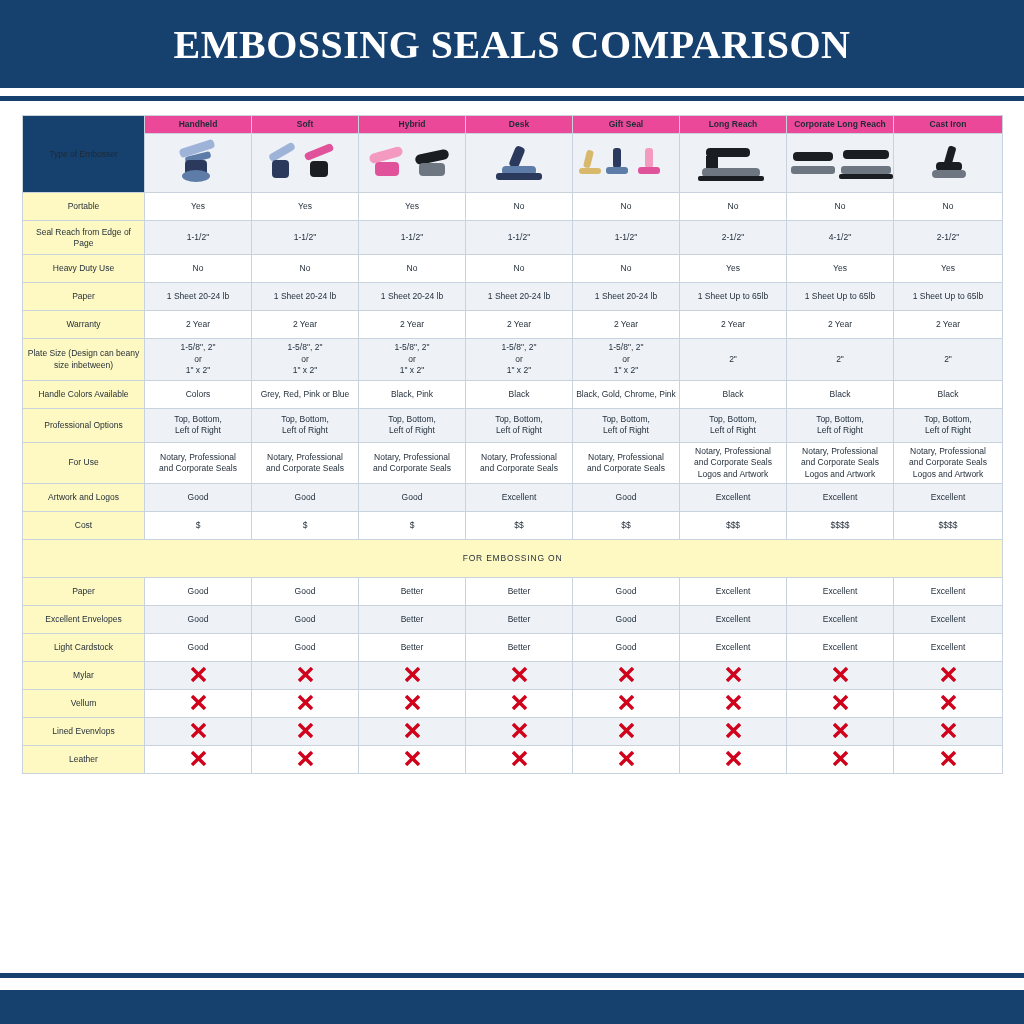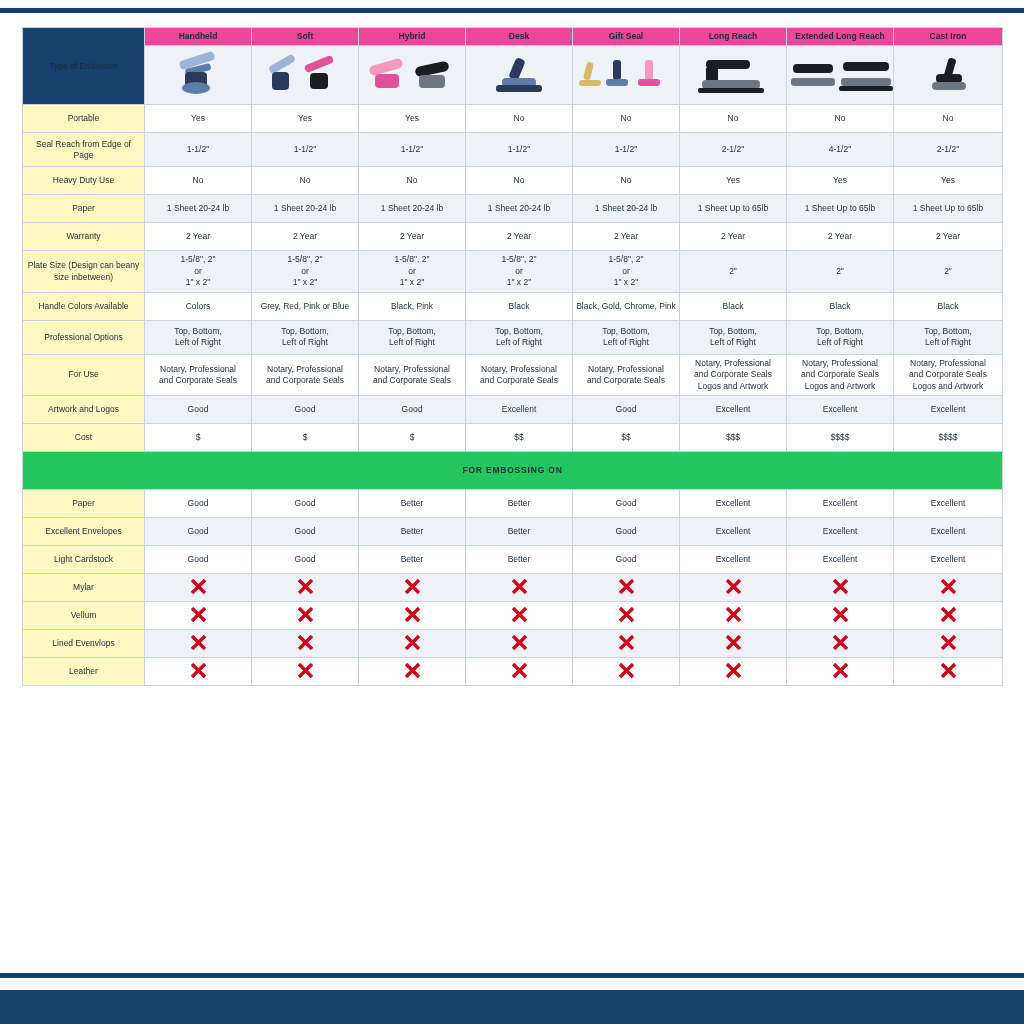--- a/index.html
+++ b/index.html
@@ -83,25 +83,25 @@
   tr.imgrow td.imgcell {
     background: #eef2f7;
     height: 58px;
     padding: 0;
   }
   tr.shade td.val { background: #eef2f7; }
   tr.plain td.val { background: #ffffff; }
   td.val { height: 28px; }
   tr.tall td.val { height: 34px; }
   .section-band td {
-    background: #22c55e;
+    background: #fef9c3;
     border: 1px solid #16406e;
     color: #ffffff;
     font-size: 19px;
-    font-weight: bold;
+    font-weight: normal;
     letter-spacing: 0.8px;
     height: 38px;
     text-align: center;
   }
   .xmark {
     display: inline-block;
     width: 15px; height: 15px;
     position: relative;
   }
   .xmark svg { display:block; }
@@ -133,20 +133,23 @@
     left: 0; right: 0; bottom: 0;
     height: 34px;
     background: #16406e;
   }
 </style>
 </head>
 <body>
 
 <div id="page">
 
+  <div class="top-band">
+    <div class="top-title">EMBOSSING SEALS COMPARISON</div>
+  </div>
   <div class="band-rule"></div>
 
   <div class="table-wrap">
     <table class="cmp">
       <colgroup>
         <col style="width:122px">
         <col style="width:107px">
           <col style="width:107px">
           <col style="width:107px">
           <col style="width:107px">
@@ -158,21 +161,21 @@
       <tbody>
 
         <tr>
           <td class="hdr-corner" rowspan="2">Type of Embosser</td>
           <td class="hdr">Handheld</td>
           <td class="hdr">Soft</td>
           <td class="hdr">Hybrid</td>
           <td class="hdr">Desk</td>
           <td class="hdr">Gift Seal</td>
           <td class="hdr">Long Reach</td>
-          <td class="hdr">Extended Long Reach</td>
+          <td class="hdr">Corporate Long Reach</td>
           <td class="hdr">Cast Iron</td>
         </tr>
 
         <tr class="imgrow">
           <td class="imgcell">
             <div class="emb">
               <div class="shape body-lt" style="left:34px;top:10px;width:36px;height:9px;border-radius:4px;transform:rotate(-18deg);"></div>
               <div class="shape body-md" style="left:40px;top:20px;width:26px;height:7px;border-radius:3px;transform:rotate(-14deg);"></div>
               <div class="shape body-dk" style="left:40px;top:26px;width:22px;height:16px;border-radius:4px;"></div>
               <div class="shape body-md rnd" style="left:37px;top:36px;width:28px;height:12px;"></div>

